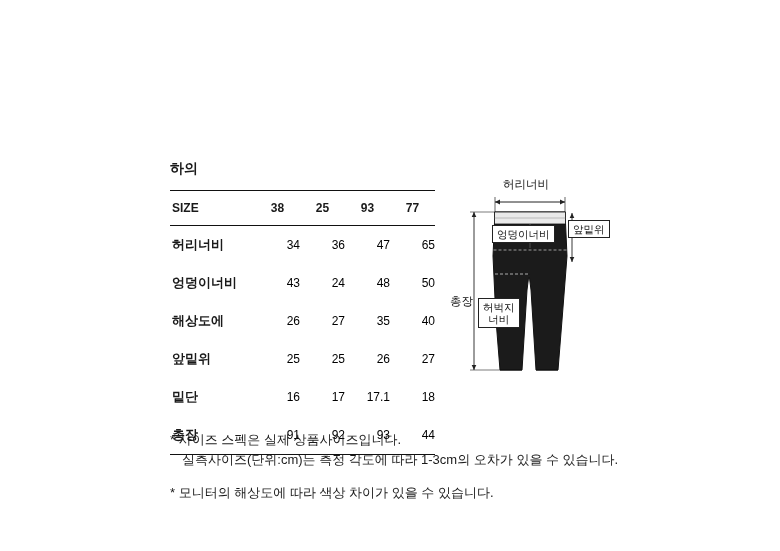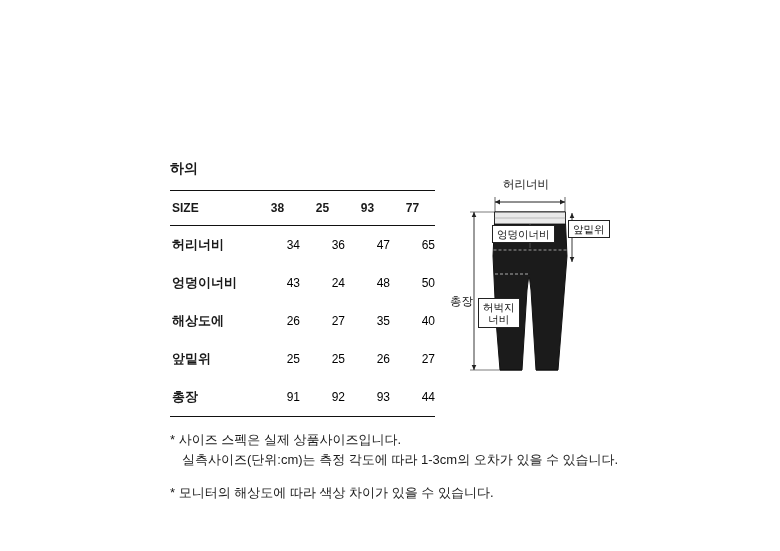--- a/index.html
+++ b/index.html
@@ -171,20 +171,27 @@
           <td class="val-col">27</td>
           <td class="val-col">35</td>
           <td class="val-col">40</td>
         </tr>
         <tr>
           <td class="label-col">앞밑위</td>
           <td class="val-col">25</td>
           <td class="val-col">25</td>
           <td class="val-col">26</td>
           <td class="val-col">27</td>
+        </tr>
+        <tr>
+          <td class="label-col">밑단</td>
+          <td class="val-col">16</td>
+          <td class="val-col">17</td>
+          <td class="val-col">17.1</td>
+          <td class="val-col">18</td>
         </tr>
         <tr>
           <td class="label-col">총장</td>
           <td class="val-col">91</td>
           <td class="val-col">92</td>
           <td class="val-col">93</td>
           <td class="val-col">44</td>
         </tr>
       </tbody>
     </table>

